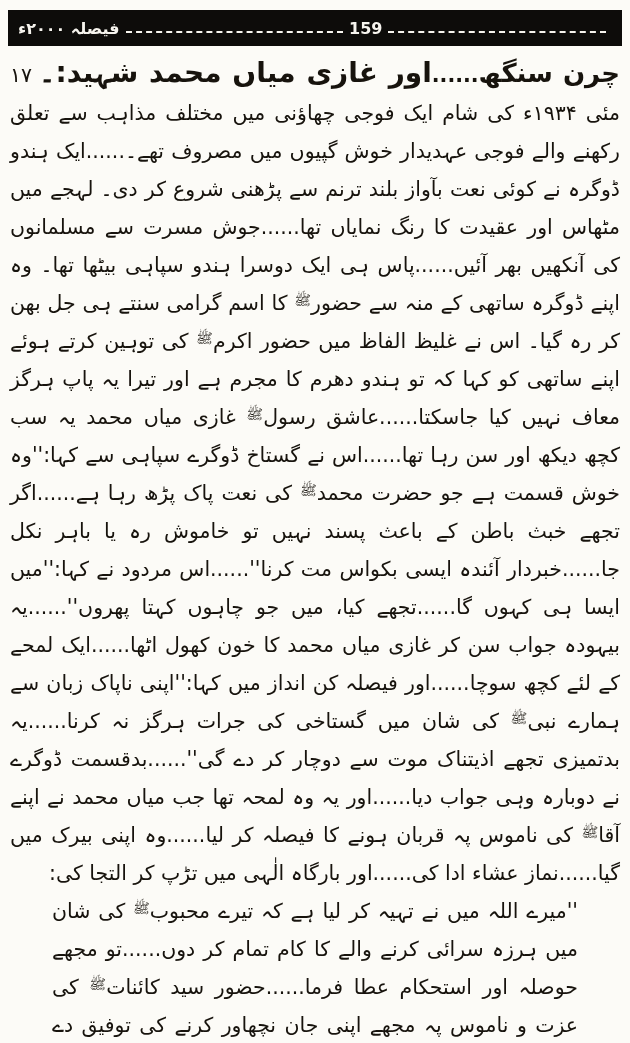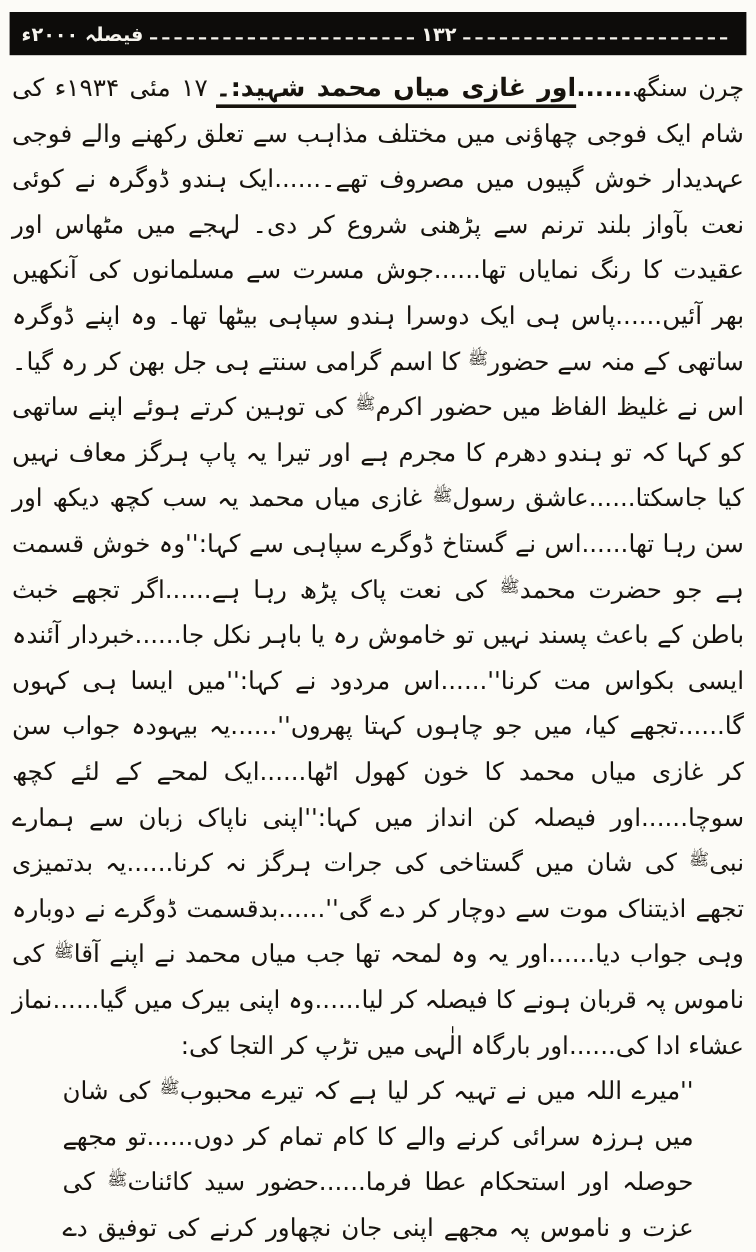--- a/index.html
+++ b/index.html
@@ -41,28 +41,27 @@
   }
   
   .textblock {
     padding: 8px 10px 0 10px;
     font-size: 20.5px;
     line-height: 38px;
     text-align: justify;
   }
   p.para { margin: 0; }
   .hname {
-    font-weight: normal;
-    font-size: 20px;
+    font-weight: bold;
+    font-size: 26px;
   }
   .hsep { font-weight: bold; }
   .htitle {
     font-weight: bold;
-    font-size: 21px;
-    text-decoration: underline;
+    font-size: 28px;
     text-decoration-thickness: 2.5px;
     text-underline-offset: 7px;
     margin-left: 7px;
   }
   p.quote {
     margin: 0 42px;
     text-align: justify;
   }
   .pbuh {
     font-size: 0.68em;
@@ -70,21 +69,21 @@
     line-height: 0;
   }
 </style>
 </head>
 <body>
 
 <div class="page">
 
   <div class="runhead">
     <span class="dash"></span>
-    <span>۱۳۲</span>
+    <span>159</span>
     <span class="dash"></span>
     <span>فیصلہ ۲۰۰۰ء</span>
   </div>
 
   <div class="textblock">
 
     <p class="para">
       <span class="hname">چرن سنگھ</span><span class="hsep">......</span><span class="htitle">اور غازی میاں محمد شہید:۔</span><span class="flow">۱۷ مئی ۱۹۳۴ء کی شام ایک فوجی چھاؤنی میں مختلف مذاہب سے تعلق رکھنے والے فوجی عہدیدار خوش گپیوں میں مصروف تھے۔......ایک ہندو ڈوگرہ نے کوئی نعت بآواز بلند ترنم سے پڑھنی شروع کر دی۔ لہجے میں مٹھاس اور عقیدت کا رنگ نمایاں تھا......جوش مسرت سے مسلمانوں کی آنکھیں بھر آئیں......پاس ہی ایک دوسرا ہندو سپاہی بیٹھا تھا۔ وہ اپنے ڈوگرہ ساتھی کے منہ سے حضور<span class="pbuh">ﷺ</span> کا اسم گرامی سنتے ہی جل بھن کر رہ گیا۔ اس نے غلیظ الفاظ میں حضور اکرم<span class="pbuh">ﷺ</span> کی توہین کرتے ہوئے اپنے ساتھی کو کہا کہ تو ہندو دھرم کا مجرم ہے اور تیرا یہ پاپ ہرگز معاف نہیں کیا جاسکتا......عاشق رسول<span class="pbuh">ﷺ</span> غازی میاں محمد یہ سب کچھ دیکھ اور سن رہا تھا......اس نے گستاخ ڈوگرے سپاہی سے کہا:''وہ خوش قسمت ہے جو حضرت محمد<span class="pbuh">ﷺ</span> کی نعت پاک پڑھ رہا ہے......اگر تجھے خبث باطن کے باعث پسند نہیں تو خاموش رہ یا باہر نکل جا......خبردار آئندہ ایسی بکواس مت کرنا''......اس مردود نے کہا:''میں ایسا ہی کہوں گا......تجھے کیا، میں جو چاہوں کہتا پھروں''......یہ بیہودہ جواب سن کر غازی میاں محمد کا خون کھول اٹھا......ایک لمحے کے لئے کچھ سوچا......اور فیصلہ کن انداز میں کہا:''اپنی ناپاک زبان سے ہمارے نبی<span class="pbuh">ﷺ</span> کی شان میں گستاخی کی جرات ہرگز نہ کرنا......یہ بدتمیزی تجھے اذیتناک موت سے دوچار کر دے گی''......بدقسمت ڈوگرے نے دوبارہ وہی جواب دیا......اور یہ وہ لمحہ تھا جب میاں محمد نے اپنے آقا<span class="pbuh">ﷺ</span> کی ناموس پہ قربان ہونے کا فیصلہ کر لیا......وہ اپنی بیرک میں گیا......نماز عشاء ادا کی......اور بارگاہ الٰہی میں تڑپ کر التجا کی:</span>
     </p>
 

